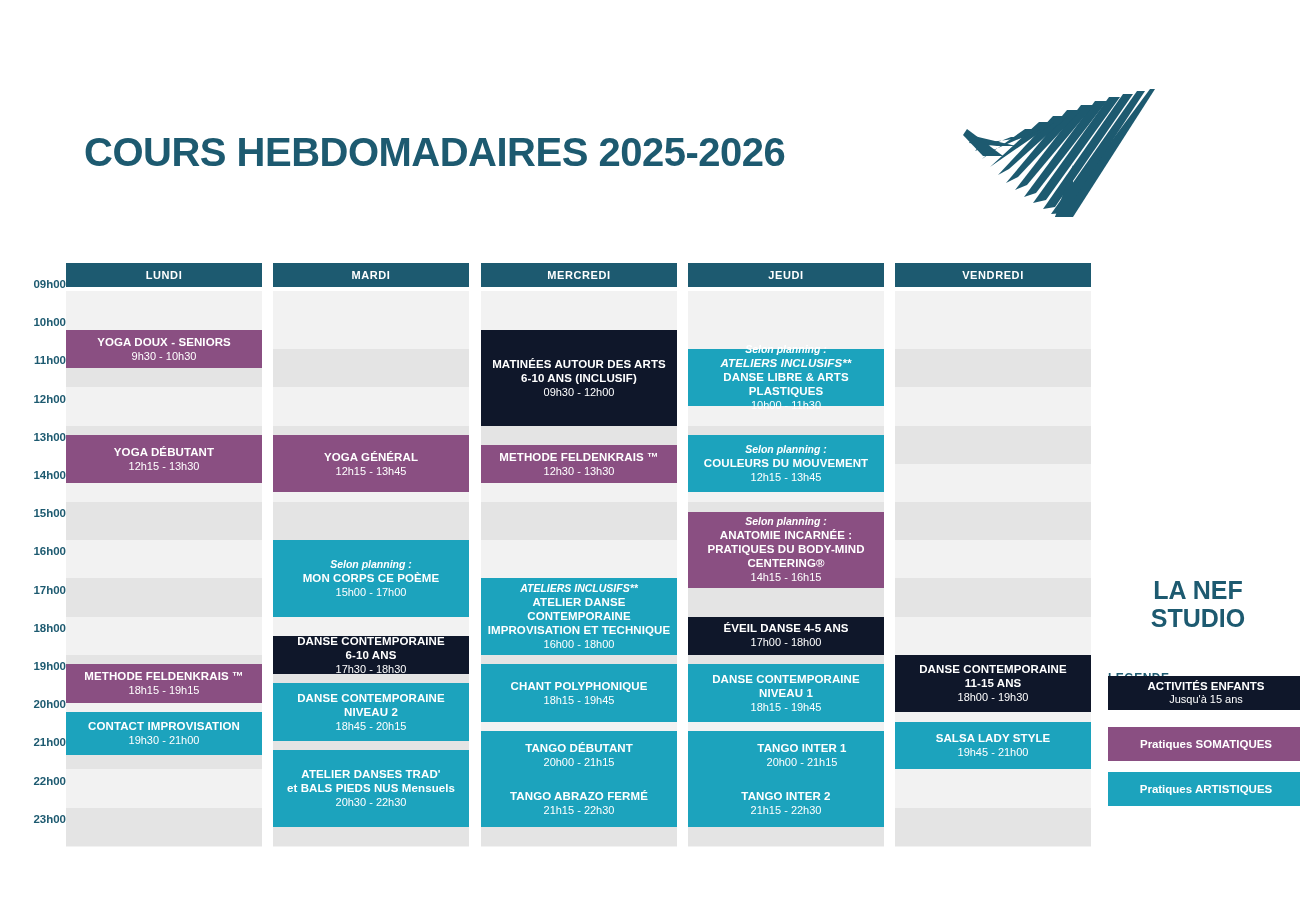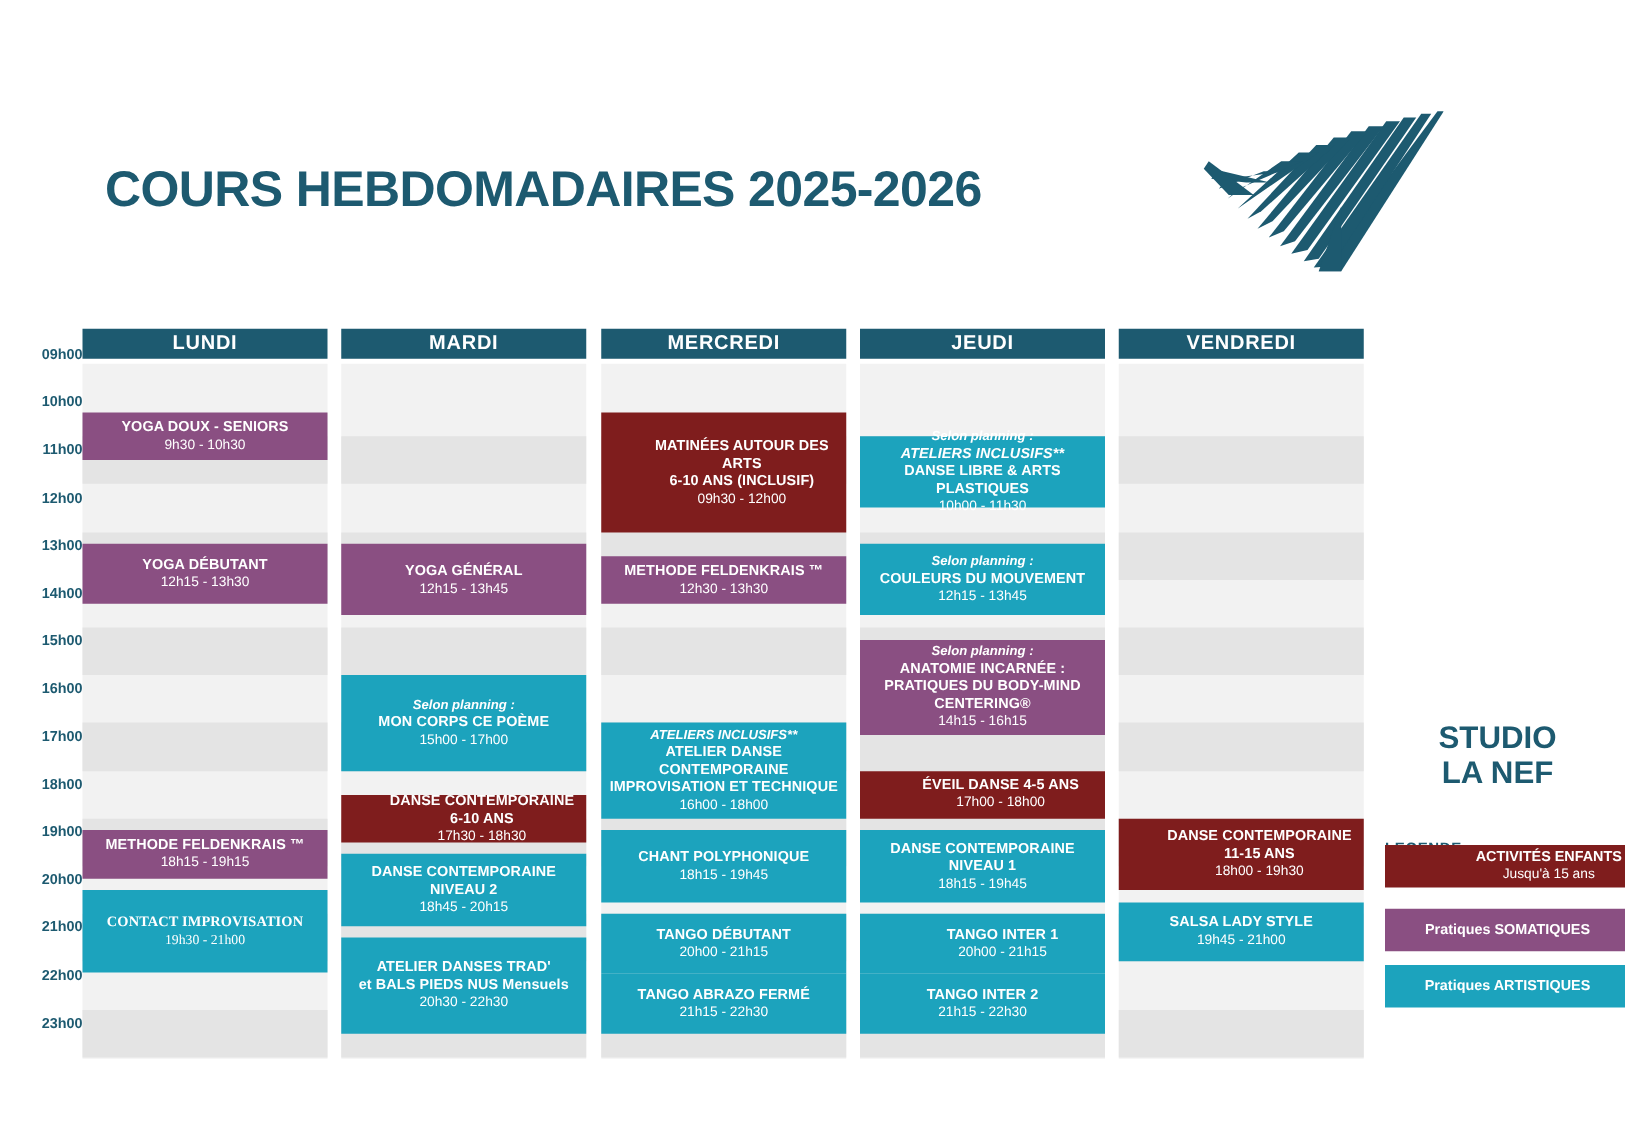--- a/index.html
+++ b/index.html
@@ -77,21 +77,21 @@
   
   .col {
     position: absolute;
     top: 263px;
     width: 196px;
   }
   .col-header {
     height: 24px;
     background: #1d5a70;
     color: #ffffff;
-    font-size: 16px;
+    font-size: 11px;
     font-weight: bold;
     letter-spacing: 0.6px;
     display: flex;
     align-items: center;
     justify-content: center;
   }
   .col-body {
     position: relative;
     margin-top: 4px;
     height: 556px;
@@ -131,21 +131,21 @@
   .event .name.italic {
     font-style: italic;
   }
   .event .time {
     font-size: 11px;
     font-weight: normal;
     margin-top: 1px;
   }
   .c-teal { background: #1ca3bd; }
   .c-purple { background: #8a4f82; }
-  .c-red { background: #7f1d1d; padding-left: 33px; }
+  .c-red { background: #0f172a; }
 
   
   .contact {
     position: absolute;
     left: 1108px;
     top: 355px;
     width: 180px;
     text-align: center;
     font-size: 11.5px;
     font-weight: bold;
@@ -255,21 +255,21 @@
             <div class="time">9h30 - 10h30</div>
           </div>
           <div class="event c-purple" style="top: 144.15px; height: 47.75px;">
             <div class="name">YOGA DÉBUTANT</div>
             <div class="time">12h15 - 13h30</div>
           </div>
           <div class="event c-purple" style="top: 373.35px; height: 38.2px;">
             <div class="name">METHODE FELDENKRAIS ™</div>
             <div class="time">18h15 - 19h15</div>
           </div>
-          <div class="event c-teal" style="top: 421.1px; height: 66px; font-family: Liberation Serif, serif;">
+          <div class="event c-teal" style="top: 421.1px; height: 43px;">
             <div class="name">CONTACT IMPROVISATION</div>
             <div class="time">19h30 - 21h00</div>
           </div>
         </div>
       </div>
       <div class="col" style="left: 273px;">
         <div class="col-header">MARDI</div>
         <div class="col-body">
           <div class="stripe" style="top: 58.2px; height: 38.2px;"></div>
           <div class="stripe" style="top: 134.6px; height: 38.2px;"></div>
@@ -409,22 +409,22 @@
           <div class="event c-teal" style="top: 430.65px; height: 47.75px;">
             <div class="name">SALSA LADY STYLE</div>
             <div class="time">19h45 - 21h00</div>
           </div>
         </div>
       </div>
     </div>
 
 
   <div class="studio-name">
+    <div>LA NEF</div>
     <div>STUDIO</div>
-    <div>LA NEF</div>
   </div>
 
   <div class="legend-title">LEGENDE</div>
   <div id="legend-items">
       <div class="legend-item c-red" style="top: 676px; height: 34px;">
         <div>ACTIVITÉS ENFANTS</div>
         <div class="sub">Jusqu'à 15 ans</div>
       </div>
       <div class="legend-item c-purple" style="top: 727px; height: 34px;">
         <div>Pratiques SOMATIQUES</div>

